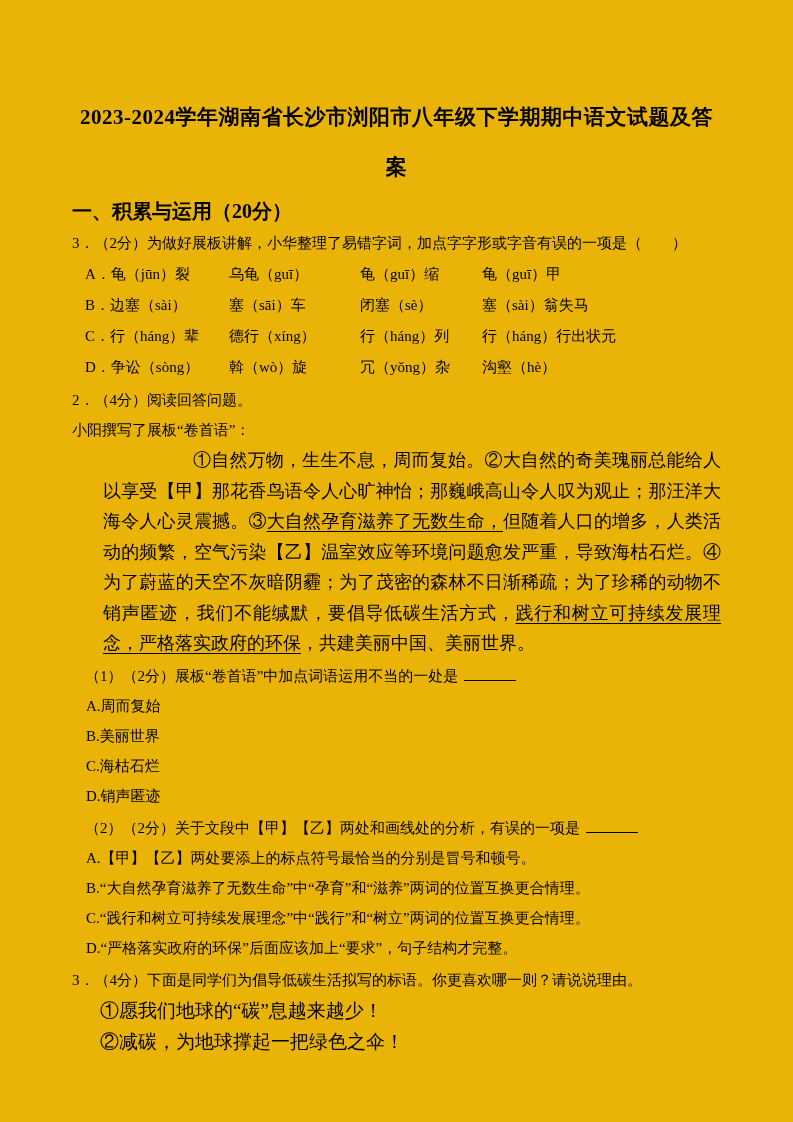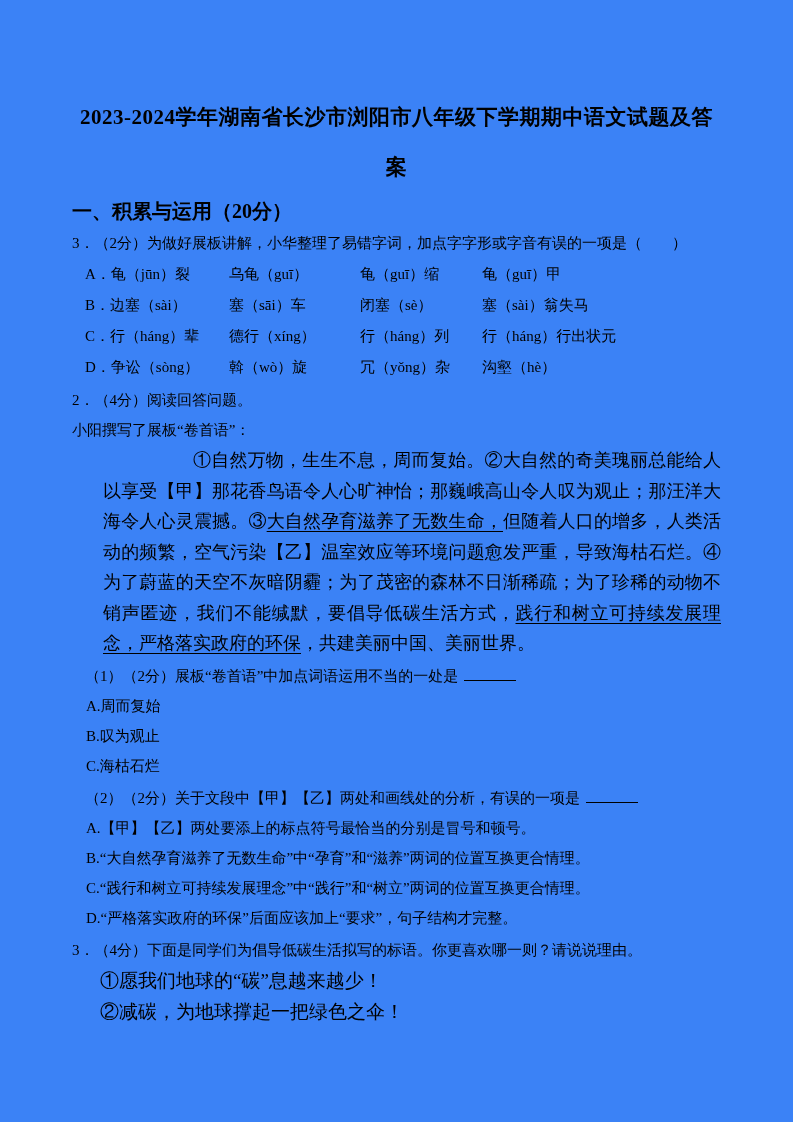--- a/index.html
+++ b/index.html
@@ -6,21 +6,21 @@
   html, body { background: #ffffff; }
   body {
     width: 793px; height: 1122px;
     font-family: "Liberation Serif", "DejaVu Serif", serif;
     color: #000;
     overflow: hidden;
   }
   .page {
     width: 793px; height: 1122px;
     padding: 92px 72px 30px 72px;
-    background: #3b82f6;
+    background: #eab308;
     overflow: hidden;
   }
   .title {
     text-align: center;
     font-size: 21px;
     font-weight: bold;
     line-height: 50px;
     margin-bottom: 4px;
     letter-spacing: 0.5px;
   }
@@ -120,22 +120,23 @@
 
   <p class="stem">2．（4分）阅读回答问题。</p>
 
   <p class="intro">小阳撰写了展板“卷首语”：</p>
 
   <p class="passage"><span>①自然万物，生生不息，周而复始。②大自然的奇美瑰丽总能给人以享受【甲】那花香鸟语令人心旷神怡；那巍峨高山令人叹为观止；那汪洋大海令人心灵震撼。③</span><span class="u">大自然孕育滋养了无数生命，</span><span>但随着人口的增多，人类活动的频繁，空气污染【乙】温室效应等环境问题愈发严重，导致海枯石烂。④为了蔚蓝的天空不灰暗阴霾；为了茂密的森林不日渐稀疏；为了珍稀的动物不销声匿迹，我们不能缄默，要倡导低碳生活方式，</span><span class="u">践行和树立可持续发展理念，严格落实政府的环保</span><span>，共建美丽中国、美丽世界。</span></p>
 
   <p class="substem"><span>（1）（2分）展板“卷首语”中加点词语运用不当的一处是</span><span class="blank"></span></p>
 
   <p class="subopt">A.周而复始</p>
-  <p class="subopt">B.叹为观止</p>
+  <p class="subopt">B.美丽世界</p>
   <p class="subopt">C.海枯石烂</p>
+  <p class="subopt">D.销声匿迹</p>
 
   <p class="substem"><span>（2）（2分）关于文段中【甲】【乙】两处和画线处的分析，有误的一项是</span><span class="blank"></span></p>
 
   <p class="subopt">A.【甲】【乙】两处要添上的标点符号最恰当的分别是冒号和顿号。</p>
   <p class="subopt">B.“大自然孕育滋养了无数生命”中“孕育”和“滋养”两词的位置互换更合情理。</p>
   <p class="subopt">C.“践行和树立可持续发展理念”中“践行”和“树立”两词的位置互换更合情理。</p>
   <p class="subopt">D.“严格落实政府的环保”后面应该加上“要求”，句子结构才完整。</p>
 
   <p class="stem">3．（4分）下面是同学们为倡导低碳生活拟写的标语。你更喜欢哪一则？请说说理由。</p>
 

